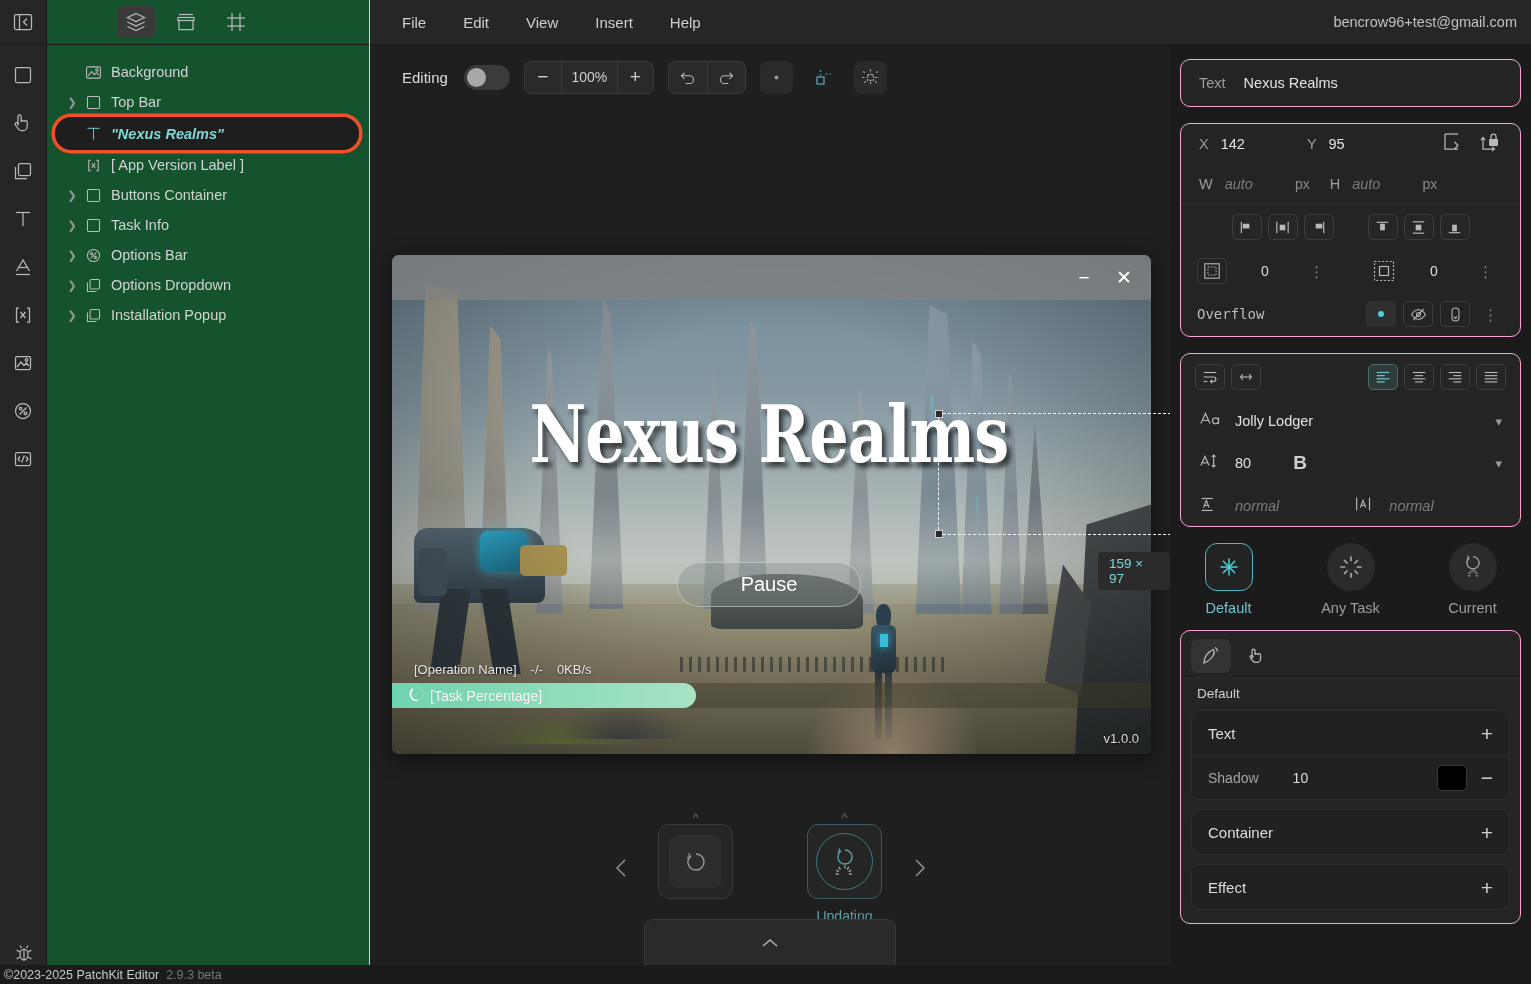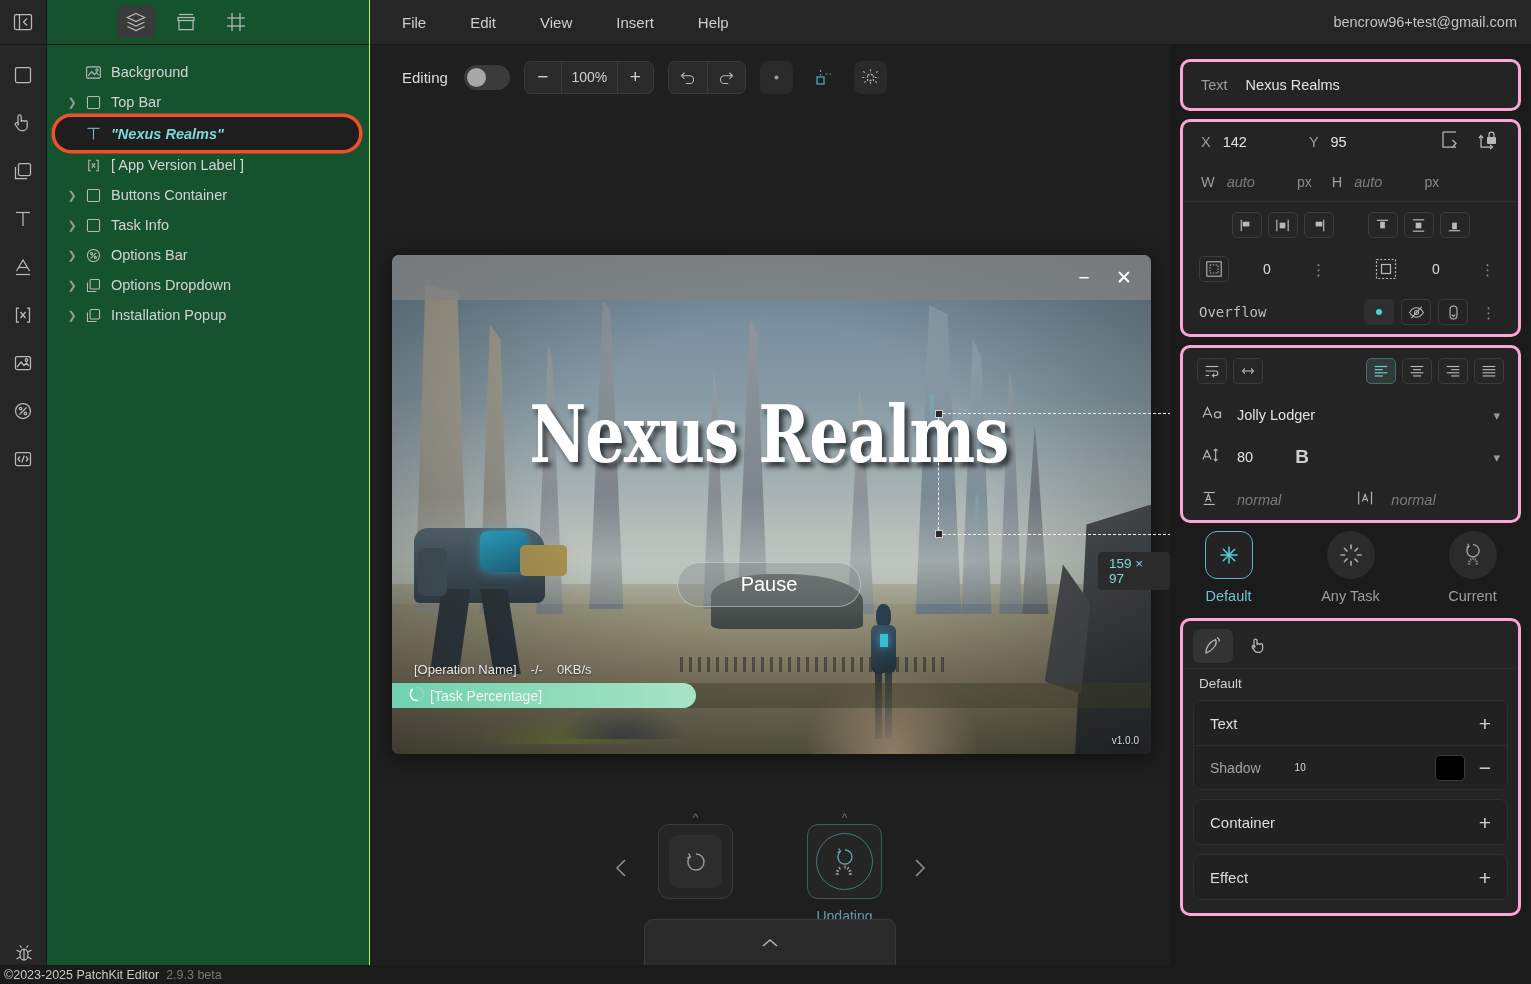--- a/index.html
+++ b/index.html
@@ -78,21 +78,21 @@
   .node.selected .nodelabel { color: #7fd6d6; font-style: italic; font-weight: bold; }
   .node.selected .nodeicon svg { stroke: #6fc3c3; }
 
   
   .topbar {
     position: absolute; left: 370px; top: 0; right: 361px; height: 45px;
     background: #262626;
     border-bottom: 1px solid #1a1a1a;
     display: flex; align-items: center;
   }
-  .menu { display: flex; align-items: center; padding-left: 18px; gap: 16px; }
+  .menu { display: flex; align-items: center; padding-left: 18px; gap: 9px; }
   .menuitem {
     padding: 5px 14px; font-size: 15px; color: #cfcfcf; border-radius: 4px; cursor: pointer;
   }
   .account {
     position: absolute; right: 0; top: 0; width: 361px; height: 45px;
     background: #262626;
     display: flex; align-items: center; justify-content: flex-end;
     padding-right: 14px;
     font-size: 14.5px; color: #c2c2c2;
     border-bottom: 1px solid #1a1a1a;
@@ -225,21 +225,21 @@
     background: linear-gradient(90deg,#6fd2ae 0%,#8fdcb9 55%,#a7e3c6 100%);
   }
   .proglabel {
     position: absolute; left: 38px; top: 0; height: 100%;
     display: flex; align-items: center; color: #f4f4f4; font-size: 14px;
   }
   .progspin {
     position: absolute; left: 16px; top: 50%; transform: translateY(-50%);
   }
   .verlabel {
-    position: absolute; right: 12px; bottom: 8px; color: #dcdcdc; font-size: 10px; z-index: 5;
+    position: absolute; right: 12px; bottom: 8px; color: #dcdcdc; font-size: 13px; z-index: 5;
     text-shadow: 0 1px 2px rgba(0,0,0,.6);
   }
 
   
   .carousel {
     position: absolute; left: 0; bottom: 22px; width: 100%; height: 150px;
     display: flex; align-items: center; justify-content: center; gap: 0;
   }
   .carr {
     width: 44px; height: 44px; display: flex; align-items: center; justify-content: center;
@@ -270,22 +270,22 @@
     cursor: pointer; color: #b2b2b2;
   }
 
   
   .props {
     position: absolute; right: 0; top: 45px; width: 361px; bottom: 0;
     background: #1b1b1b;
     padding: 14px 10px 0 10px;
   }
   .card2 {
-    background: #242424; border: 3px solid #f9a8d4; border-radius: 10px;
-    margin-bottom: 8px;
+    background: #242424; border: 1px solid #f9a8d4; border-radius: 10px;
+    margin-bottom: 16px;
   }
   .row { display: flex; align-items: center; }
   .textrow { height: 46px; padding: 0 18px; gap: 18px; }
   .flabel { color: #9d9d9d; font-size: 14.5px; }
   .fval { color: #e2e2e2; font-size: 14.5px; }
   .fph { color: #7b7b7b; font-size: 14.5px; font-style: italic; }
 
   .xyrow { height: 40px; padding: 0 18px; }
   .field { display: flex; align-items: center; gap: 12px; }
   .whrow { height: 40px; padding: 0 18px; border-bottom: 1px solid #2f2f2f; }
@@ -347,21 +347,21 @@
   .stab.active { background: #333; }
   .defaultlbl { padding: 7px 16px 9px; font-size: 13.5px; color: #d0d0d0; }
   .accord { margin: 0 10px 9px; border: 1px solid #2f2f2f; border-radius: 8px; background: #212121; }
   .accrow { height: 44px; display: flex; align-items: center; padding: 0 16px; }
   .accrow + .accrow { border-top: 1px solid #2d2d2d; }
   .acclabel { font-size: 15px; color: #dedede; }
   .accsub { font-size: 14px; color: #a3a3a3; }
   .plus { margin-left: auto; font-size: 21px; color: #cfcfcf; cursor: pointer; line-height: 1; }
   .minus { margin-left: 14px; font-size: 21px; color: #cfcfcf; cursor: pointer; line-height: 1; }
   .swatch { margin-left: auto; width: 30px; height: 26px; border-radius: 5px; background: #000; border: 1px solid #3a3a3a; cursor: pointer; }
-  .shval { margin-left: 34px; font-size: 10px; color: #dcdcdc; }
+  .shval { margin-left: 34px; font-size: 14px; color: #dcdcdc; }
 
   
   .status {
     position: absolute; left: 0; bottom: 0; width: 1531px; height: 19px;
     display: flex; align-items: center; padding-left: 4px;
     font-size: 12.5px; color: #c9c9c9;
     background: #1b1b1b;
   }
   .status .ver { color: #777; margin-left: 7px; }
 </style>

